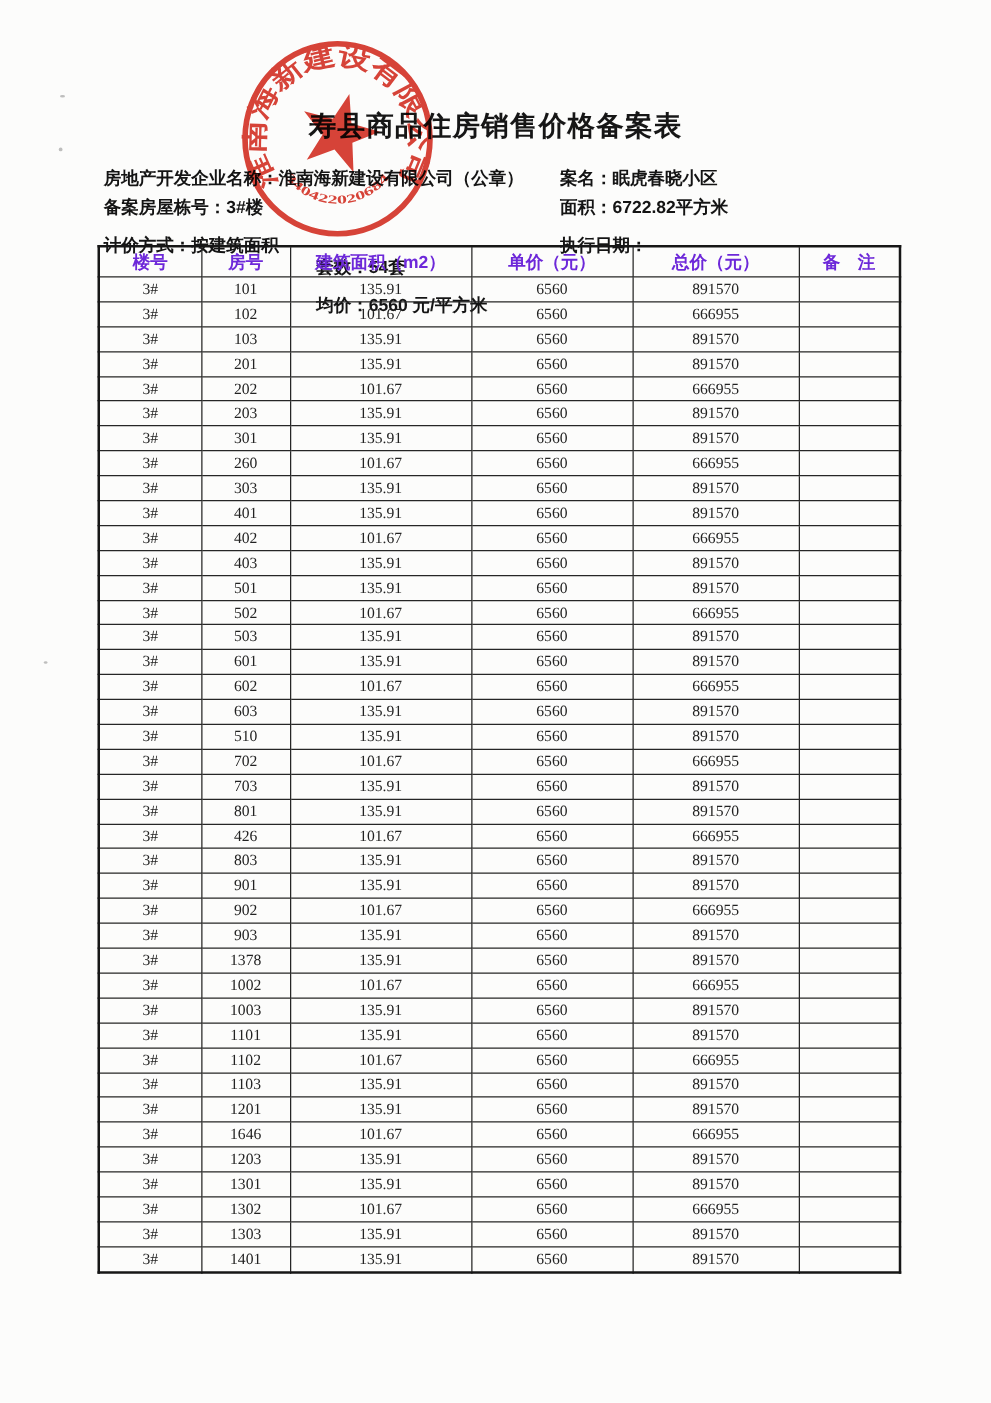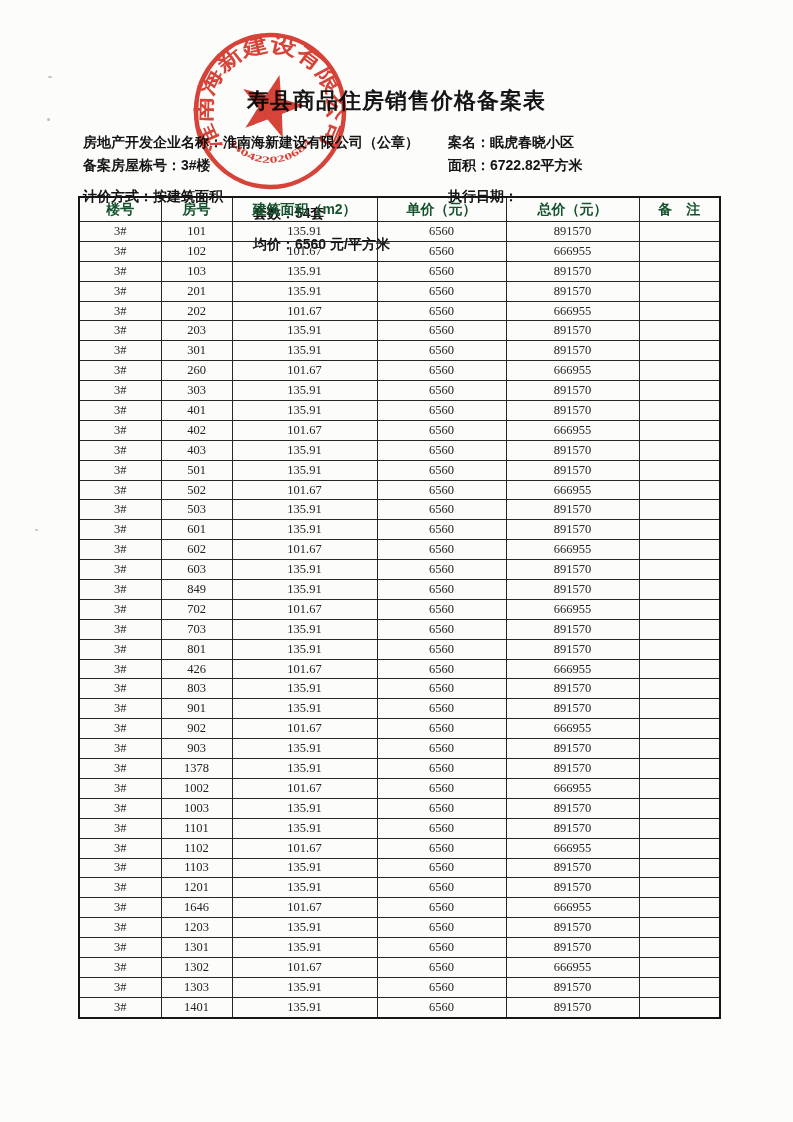--- a/index.html
+++ b/index.html
@@ -20,21 +20,21 @@
   #info-line-3{top:188px;}
 
   table.price{
     position:absolute;left:78px;top:196px;width:641px;
     border-collapse:collapse;table-layout:fixed;border:2px solid #161616;
   }
   table.price th,table.price td{
     border:1.5px solid #262626;text-align:center;vertical-align:middle;padding:0;overflow:hidden;
   }
   table.price thead th{
-    height:23px;font-size:14px;font-weight:bold;color:#14532d;
+    height:23px;font-size:14px;font-weight:bold;color:#6d28d9;
     font-family:"Liberation Sans",sans-serif;
   }
   table.price tbody td{
     height:18.9px;font-size:12.5px;color:#222;
     font-family:"Liberation Serif",serif;
   }
   .seal{
     position:absolute;left:191px;top:31px;width:158px;height:160px;
     mix-blend-mode:multiply;opacity:0.92;pointer-events:none;
   }
@@ -247,21 +247,21 @@
         <tr>
           <td>3#</td>
           <td>603</td>
           <td>135.91</td>
           <td>6560</td>
           <td>891570</td>
           <td></td>
         </tr>
         <tr>
           <td>3#</td>
-          <td>849</td>
+          <td>510</td>
           <td>135.91</td>
           <td>6560</td>
           <td>891570</td>
           <td></td>
         </tr>
         <tr>
           <td>3#</td>
           <td>702</td>
           <td>101.67</td>
           <td>6560</td>

